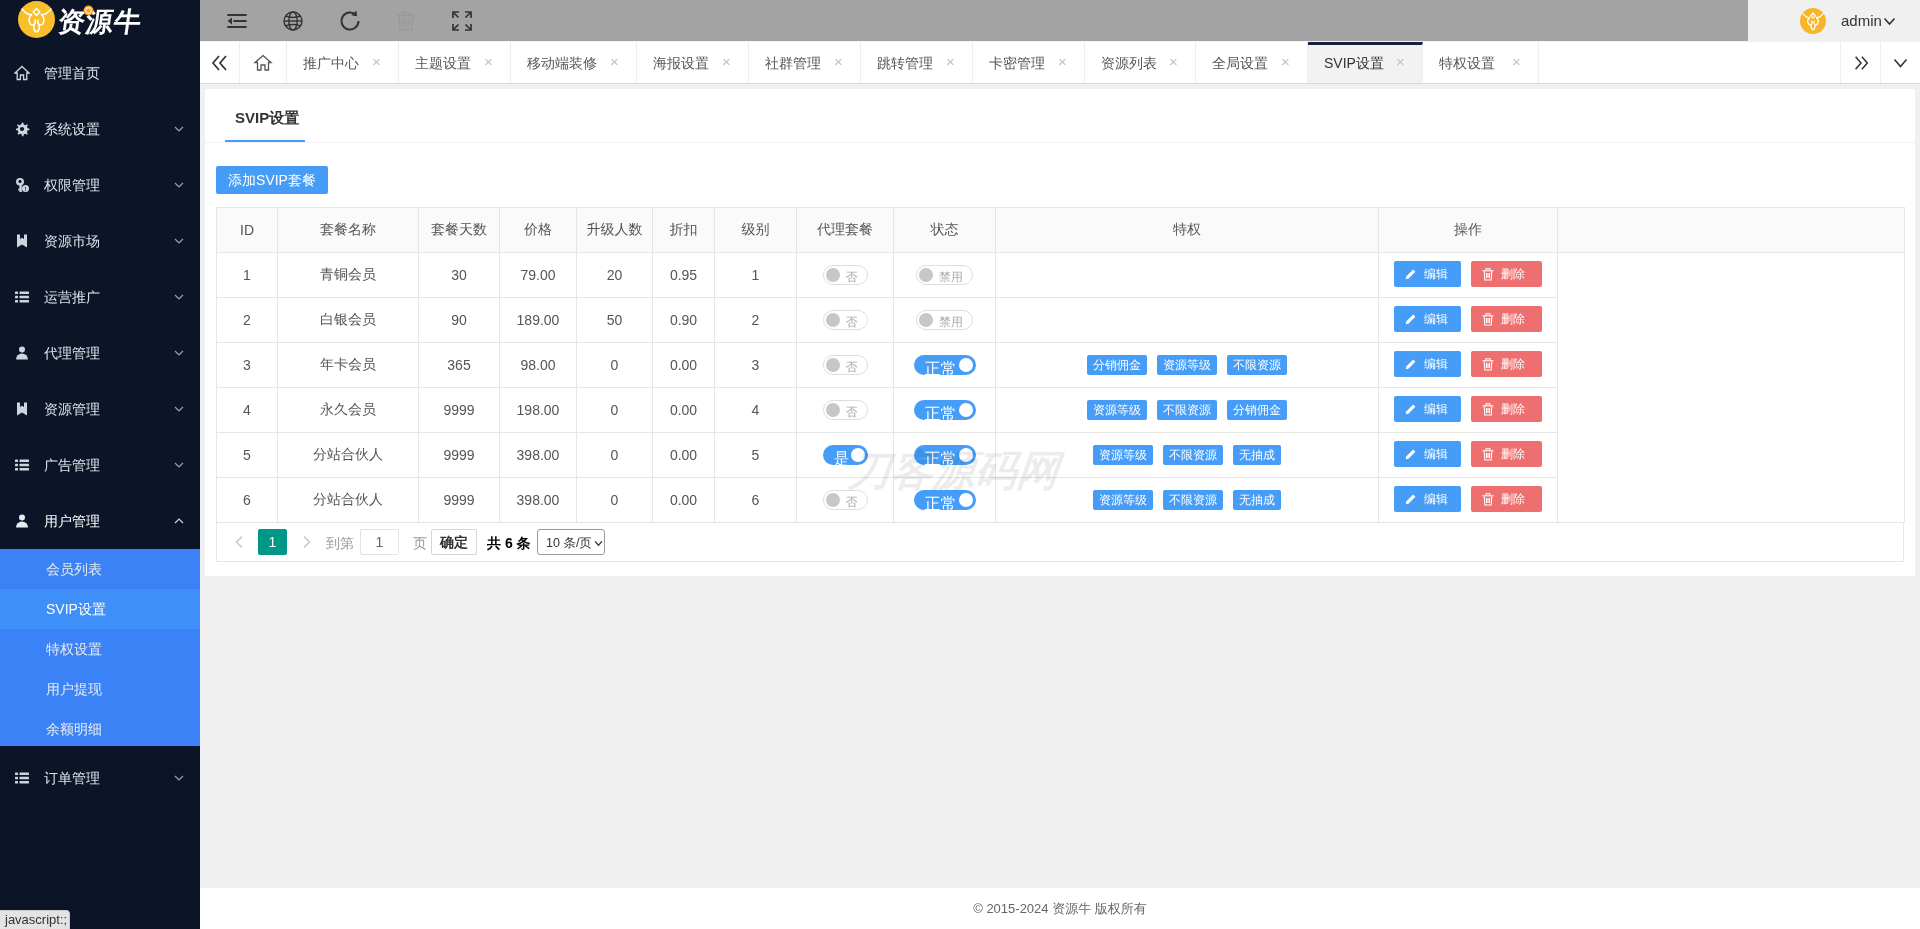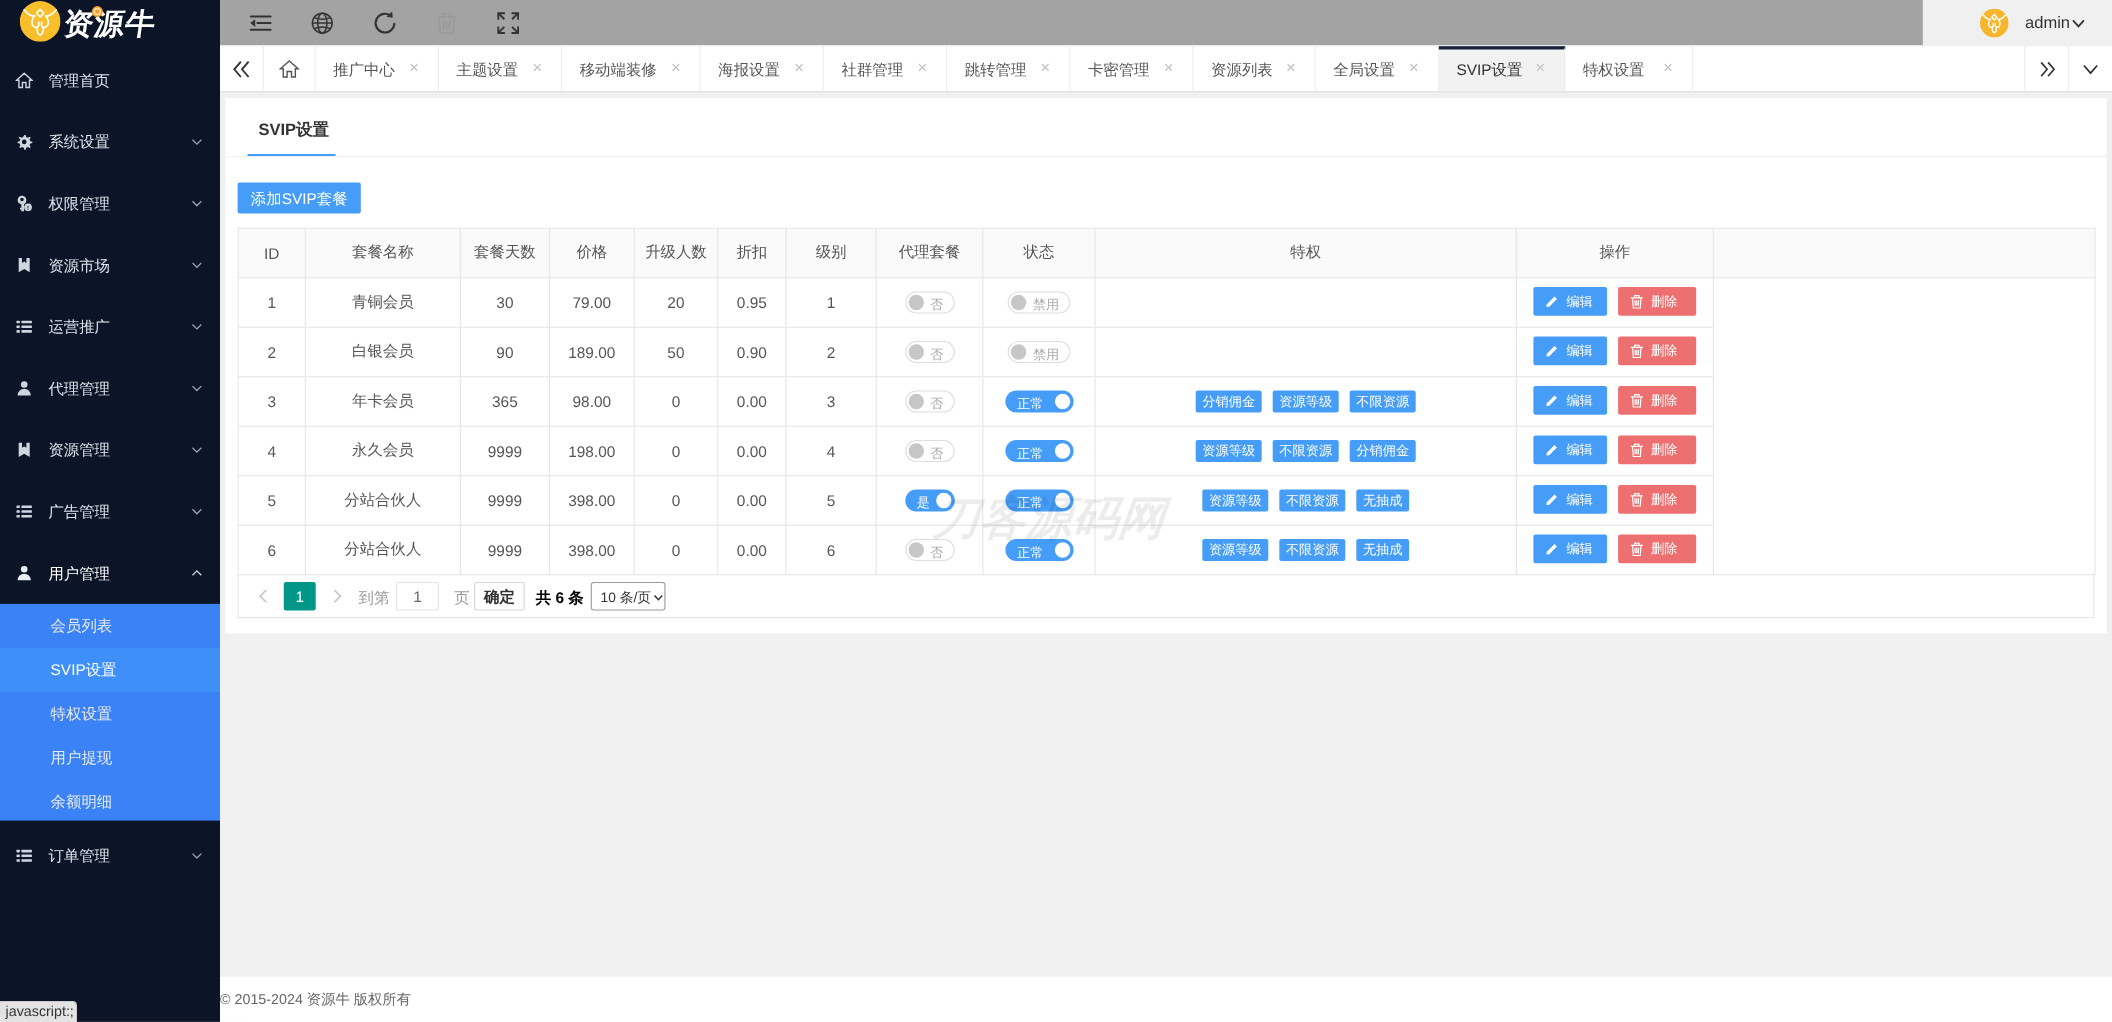--- a/index.html
+++ b/index.html
@@ -49,40 +49,40 @@
 td.filler { border-top:none; border-bottom:none; }
 tr:last-child td.filler { border-bottom:1px solid #e6e6e6; }
 
 
 .sw { display:inline-block; position:relative; height:20px; border-radius:10px; vertical-align:middle; }
 .sw.off { background:#fff; border:1px solid #dedede; }
 .sw.off .knob { position:absolute; left:2px; top:2px; width:14px; height:14px; border-radius:50%; background:#c7c7c7; }
 .sw.off .swt { position:absolute; left:22px; top:3px; font-size:12px; color:#aaa; }
 .sw.on { background:#459df8; }
 .sw.on .knob { position:absolute; right:3px; top:3px; width:14px; height:14px; border-radius:50%; background:#fff; }
-.sw.on .swt { position:absolute; left:11px; top:4px; font-size:12px; color:#fff; }
+.sw.on .swt { position:absolute; left:11px; top:4px; font-size:16px; color:#fff; }
 
 .badge { display:inline-block; height:20px; line-height:20px; padding:0 6px; background:#459df8; color:#fff; font-size:12px; border-radius:2px; margin:0 5px; }
 
 .btn { display:inline-block; position:relative; height:26px; line-height:26px; border-radius:2px; color:#fff; font-size:12px; margin:0 5px; }
 .btn svg { position:absolute; left:11px; top:7px; }
 .btn .bt { position:absolute; left:30px; top:0; }
 .btn-edit { width:67px; }
 .btn-del { width:71px; }
 .btn-edit { background:#459df8; }
 .btn-del { background:#ee6f6f; }
 
 
 #pager { position:absolute; left:11px; top:433px; width:1688px; height:40px; border:1px solid #e6e6e6; border-top:none; }
 
 
 #wm { position:absolute; left:849px; top:443px; font-size:42px; font-weight:bold; font-style:italic; color:rgba(0,0,0,0.075); letter-spacing:0px; white-space:nowrap; z-index:3; transform:skewX(-6deg); }
 
 
-#footer { position:absolute; left:200px; top:888px; width:1720px; height:41px; background:#fff; font-size:13px; color:#666; line-height:41px; }
+#footer { position:absolute; left:200px; top:888px; width:1720px; height:41px; background:#fff; text-align:center; font-size:13px; color:#666; line-height:41px; }
 #jstip { position:absolute; left:0; top:910px; width:70px; height:19px; background:#e3e3e3; border-top:1px solid #ccc; border-right:1px solid #ccc; border-top-right-radius:4px; font-size:13px; color:#333; line-height:18px; padding-left:5px; z-index:9; }
 </style>
 </head>
 <body>
 
 <div id="sidebar">
   <div class="logo">
     <svg class="abs" style="left:18px;top:1px" width="37" height="37" viewBox="0 0 37 37">
       <circle cx="18.5" cy="18.5" r="18.5" fill="#f9be2b"></circle>
       <g stroke="#fff" stroke-width="1.5" fill="none" stroke-linecap="round" stroke-linejoin="round">

